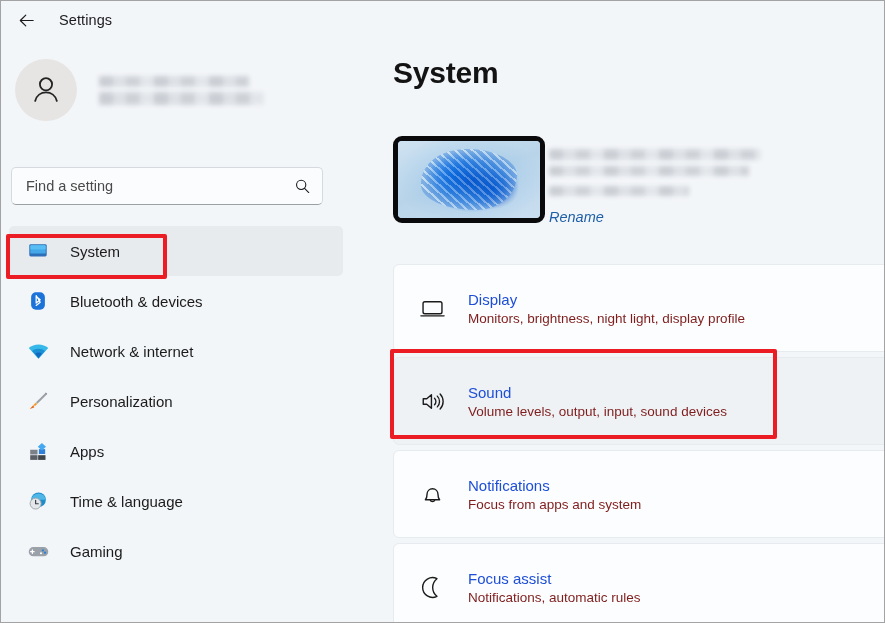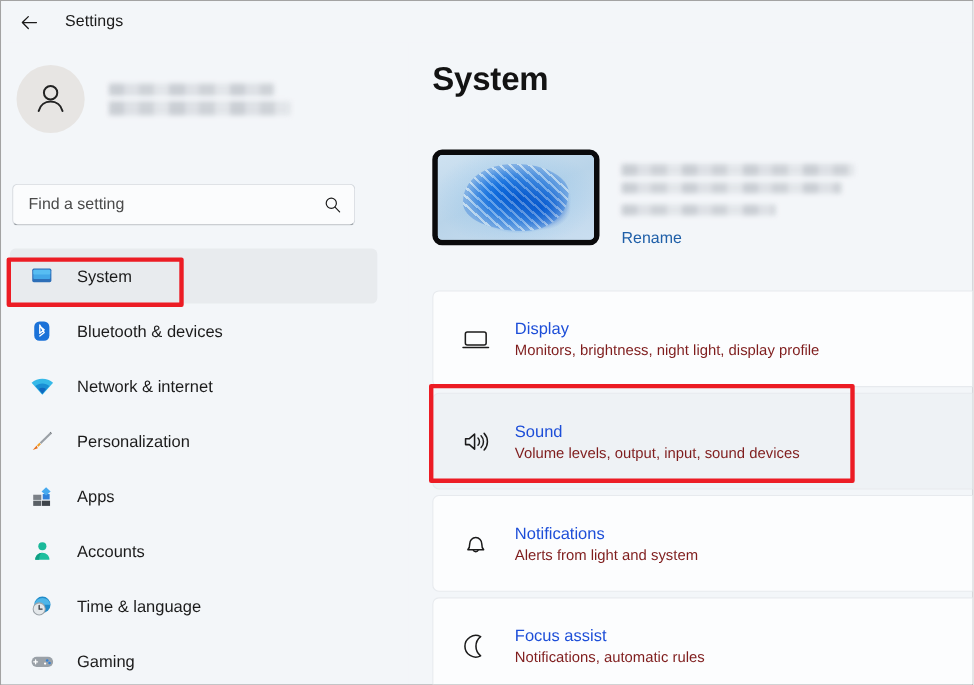--- a/index.html
+++ b/index.html
@@ -178,23 +178,23 @@
     left: 16%; top: 10%; width: 68%; height: 80%;
     border-radius: 48% 52% 42% 58% / 56% 44% 58% 42%;
     background:
       repeating-linear-gradient(42deg,
         rgba(255,255,255,.32) 0px, rgba(255,255,255,.32) 2px,
         rgba(0,90,210,.34) 2px, rgba(0,90,210,.34) 6px);
     filter: blur(.7px);
     opacity: .85;
   }
   #device-info {
-    margin-left: 20px;
+    margin-left: 4px;
     padding-top: 13px;
-    display: flex; flex-direction: column;
+    display: flex; flex-direction: column; font-style: italic;
   }
   #dname-1 { width: 212px; height: 11px; margin-bottom: 6px; }
   #dname-2 { width: 200px; height: 10px; margin-bottom: 10px; }
   #dname-3 { width: 140px; height: 10px; margin-bottom: 13px; }
   #rename-link {
     font-size: 14.5px;
     color: #1f5fa8;
     cursor: pointer;
     width: fit-content;
   }
@@ -335,30 +335,20 @@
             <rect x="2.5" y="10" width="8.4" height="5.4" fill="#7b8188"></rect>
             <rect x="2.5" y="16.2" width="8.4" height="5.4" fill="#5a6066"></rect>
             <rect x="11.6" y="16.2" width="8.4" height="5.4" fill="#3e444a"></rect>
             <rect x="12.4" y="9.3" width="7.2" height="5.6" fill="#2f80d8"></rect>
             <path d="M15.9 2.3 20.6 6.6 15.9 10.9 11.2 6.6Z" fill="#46a9ef"></path>
           </svg>
         </span>
         <span class="nav-label">Apps</span>
       </div>
 
-      <div class="nav-item">
-        <span class="nav-icon">
-          <svg width="21" height="21" viewBox="0 0 24 24">
-            <circle cx="12" cy="6.4" r="4.2" fill="#1ab99a"></circle>
-            <path d="M4.6 20.4c0-4.2 3.3-7.2 7.4-7.2s7.4 3 7.4 7.2Z" fill="#1fbf9e"></path>
-            <path d="M12 13.2c-4.1 0-7.4 3-7.4 7.2h4.2c0-4.2 1.2-7.2 3.2-7.2Z" fill="#0f9f84"></path>
-          </svg>
-        </span>
-        <span class="nav-label">Accounts</span>
-      </div>
 
       <div class="nav-item">
         <span class="nav-icon">
           <svg width="22" height="22" viewBox="0 0 24 24">
             <circle cx="12.6" cy="10.6" r="8" fill="#1f8bc9"></circle>
             <path d="M4.7 10.6a8 8 0 0 1 15.8 0Z" fill="#4fb6e8"></path>
             <circle cx="9.4" cy="14.8" r="6" fill="#e3e7ea" stroke="#9aa2a8" stroke-width="1"></circle>
             <path d="M9.4 11.3v3.7h2.9" fill="none" stroke="#3a4046" stroke-width="1.3" stroke-linecap="round"></path>
           </svg>
         </span>
@@ -429,21 +419,21 @@
 
       <div class="card">
         <span class="card-icon">
           <svg width="27" height="27" viewBox="0 0 28 28">
             <path d="M6.6 19.4c1.5-1.4 1.7-3 1.7-5.4 0-3.4 2.4-6 5.7-6s5.7 2.6 5.7 6c0 2.4.2 4 1.7 5.4Z" fill="none" stroke="#1b1b1b" stroke-width="1.45" stroke-linejoin="round"></path>
             <path d="M11.6 19.6a2.5 2.5 0 0 0 4.8 0" fill="none" stroke="#1b1b1b" stroke-width="1.45" stroke-linecap="round"></path>
           </svg>
         </span>
         <span class="card-text">
           <span class="card-title" style="display:block">Notifications</span>
-          <span class="card-sub" style="display:block">Alerts from light and system</span>
+          <span class="card-sub" style="display:block">Focus from apps and system</span>
         </span>
       </div>
 
       <div class="card">
         <span class="card-icon">
           <svg width="27" height="27" viewBox="0 0 28 28">
             <path d="M18.6 4.9A10.2 10.2 0 1 0 18.6 23.1 11.6 11.6 0 0 1 18.6 4.9Z" fill="none" stroke="#1b1b1b" stroke-width="1.45" stroke-linejoin="round"></path>
           </svg>
         </span>
         <span class="card-text">

